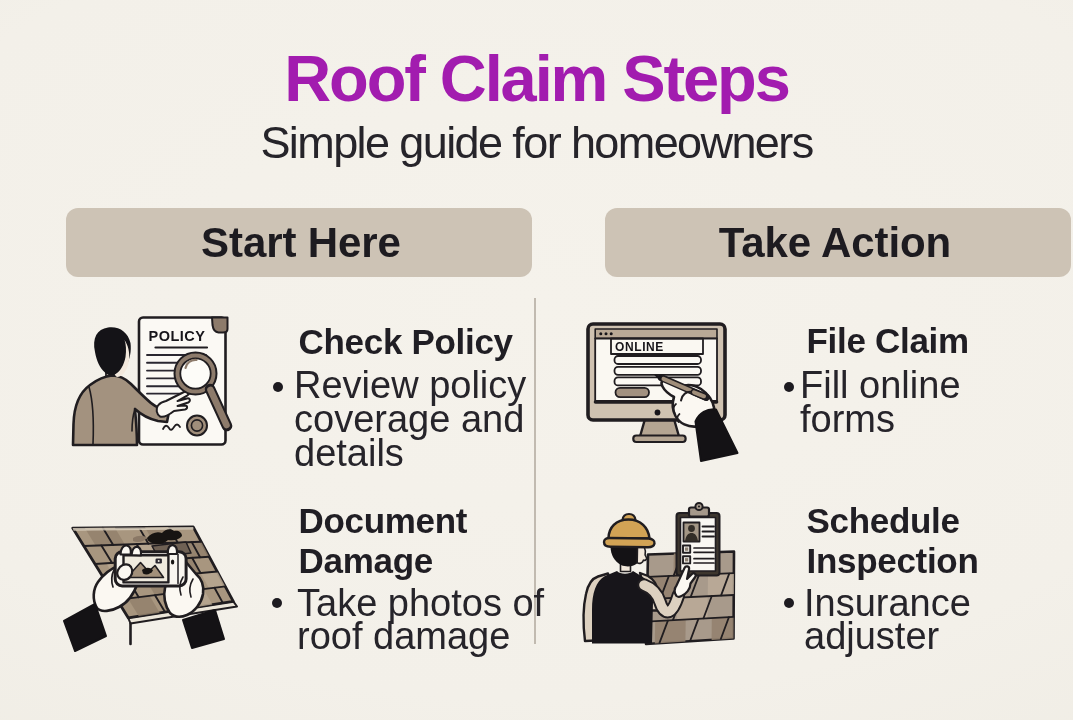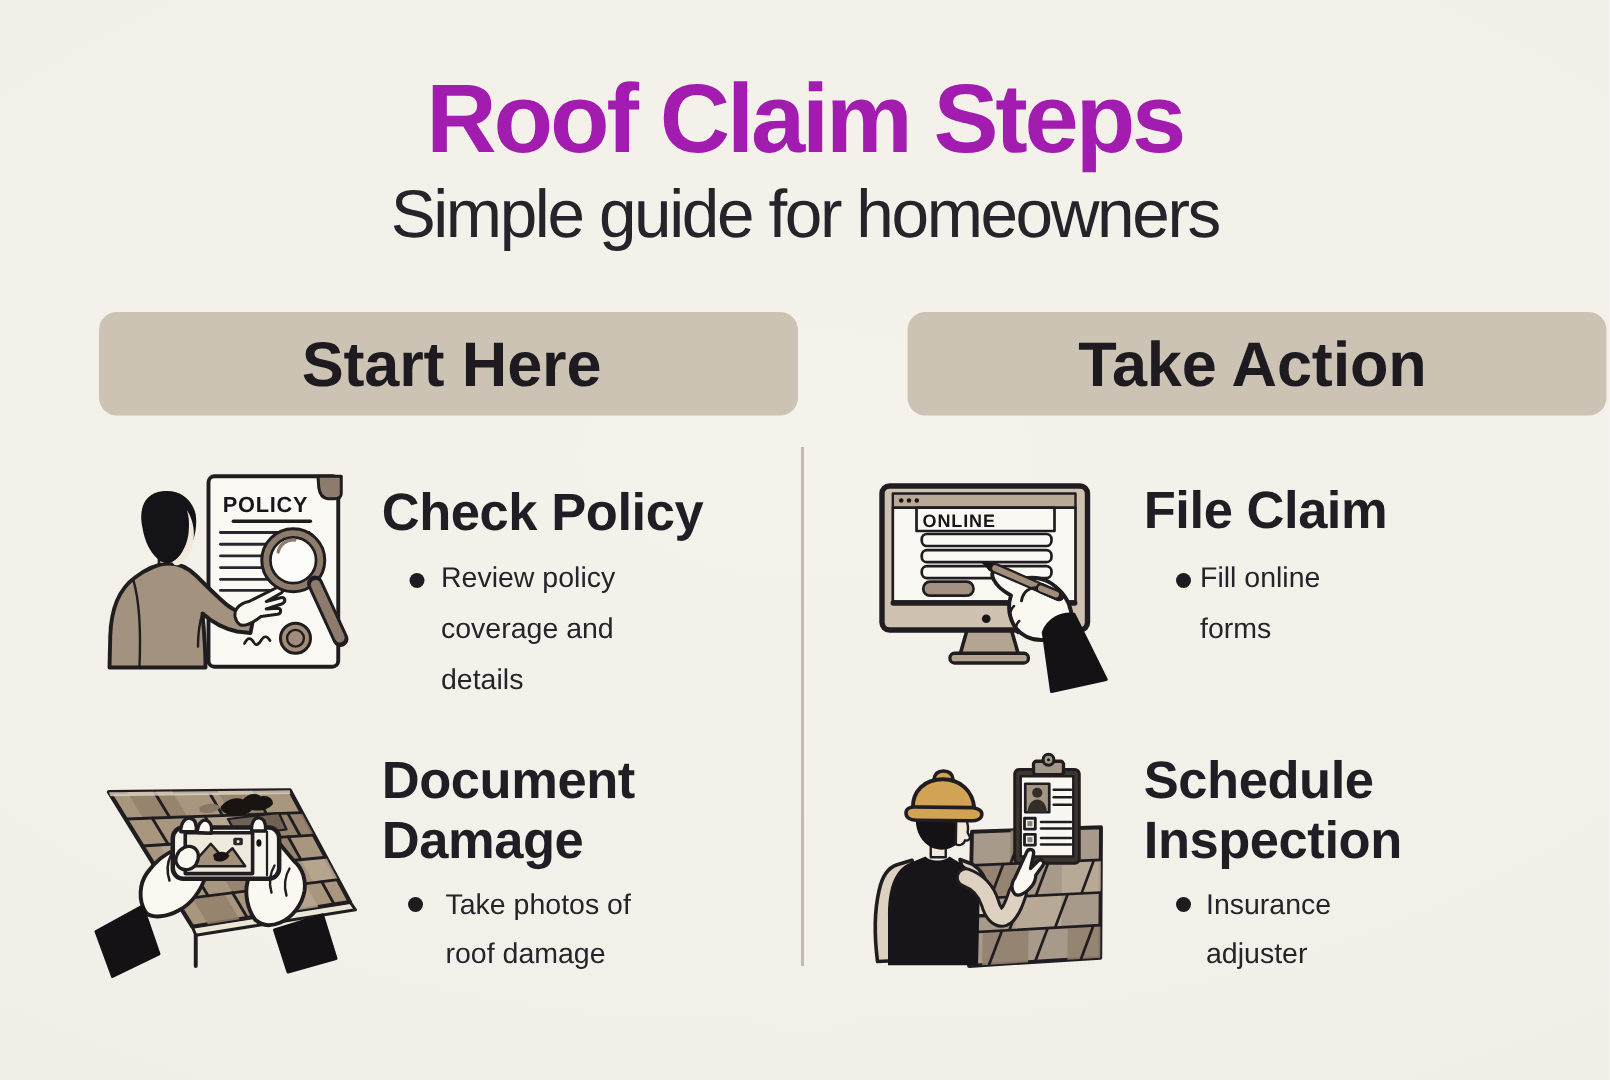--- a/index.html
+++ b/index.html
@@ -8,22 +8,22 @@
   .abs{position:absolute;}
   #title{left:0;top:41px;width:1073px;text-align:center;
          font-size:65px;font-weight:bold;color:#a21caf;letter-spacing:-2.1px;}
   #subtitle{left:0;top:117px;width:1073px;text-align:center;
          font-size:45px;color:#26242a;letter-spacing:-1.6px;}
   .hdr{box-sizing:border-box;top:208px;height:69px;width:466px;background:#cdc3b5;border-radius:12px;
        display:flex;align-items:center;justify-content:center;
        font-size:42px;font-weight:bold;color:#1d1b20;letter-spacing:-0.1px;}
   #hdrL{left:66px;padding-left:4px;}
   #hdrR{left:576px;padding-right:6px;margin-left:29px;}
-  .ititle{font-size:35px;font-weight:bold;color:#201e24;line-height:40.5px;letter-spacing:-0.3px;}
-  .btext{font-size:19px;color:#26242a;line-height:33.7px;}
+  .ititle{font-size:35px;font-weight:bold;color:#201e24;line-height:40.5px;letter-spacing:-0.3px;margin-left:44px;}
+  .btext{font-size:38px;color:#26242a;line-height:33.7px;}
   .dot{position:absolute;width:10px;height:10px;border-radius:50%;background:#1d1b20;}
 </style>
 </head>
 <body>
 <div class="abs" id="title">Roof Claim Steps</div>
 <div class="abs" id="subtitle">Simple guide for homeowners</div>
 <div class="abs hdr" id="hdrL">Start Here</div>
 <div class="abs hdr" id="hdrR">Take Action</div>
 
 <svg class="abs" style="left:0;top:0" width="1073" height="720" viewBox="0 0 1073 720">

